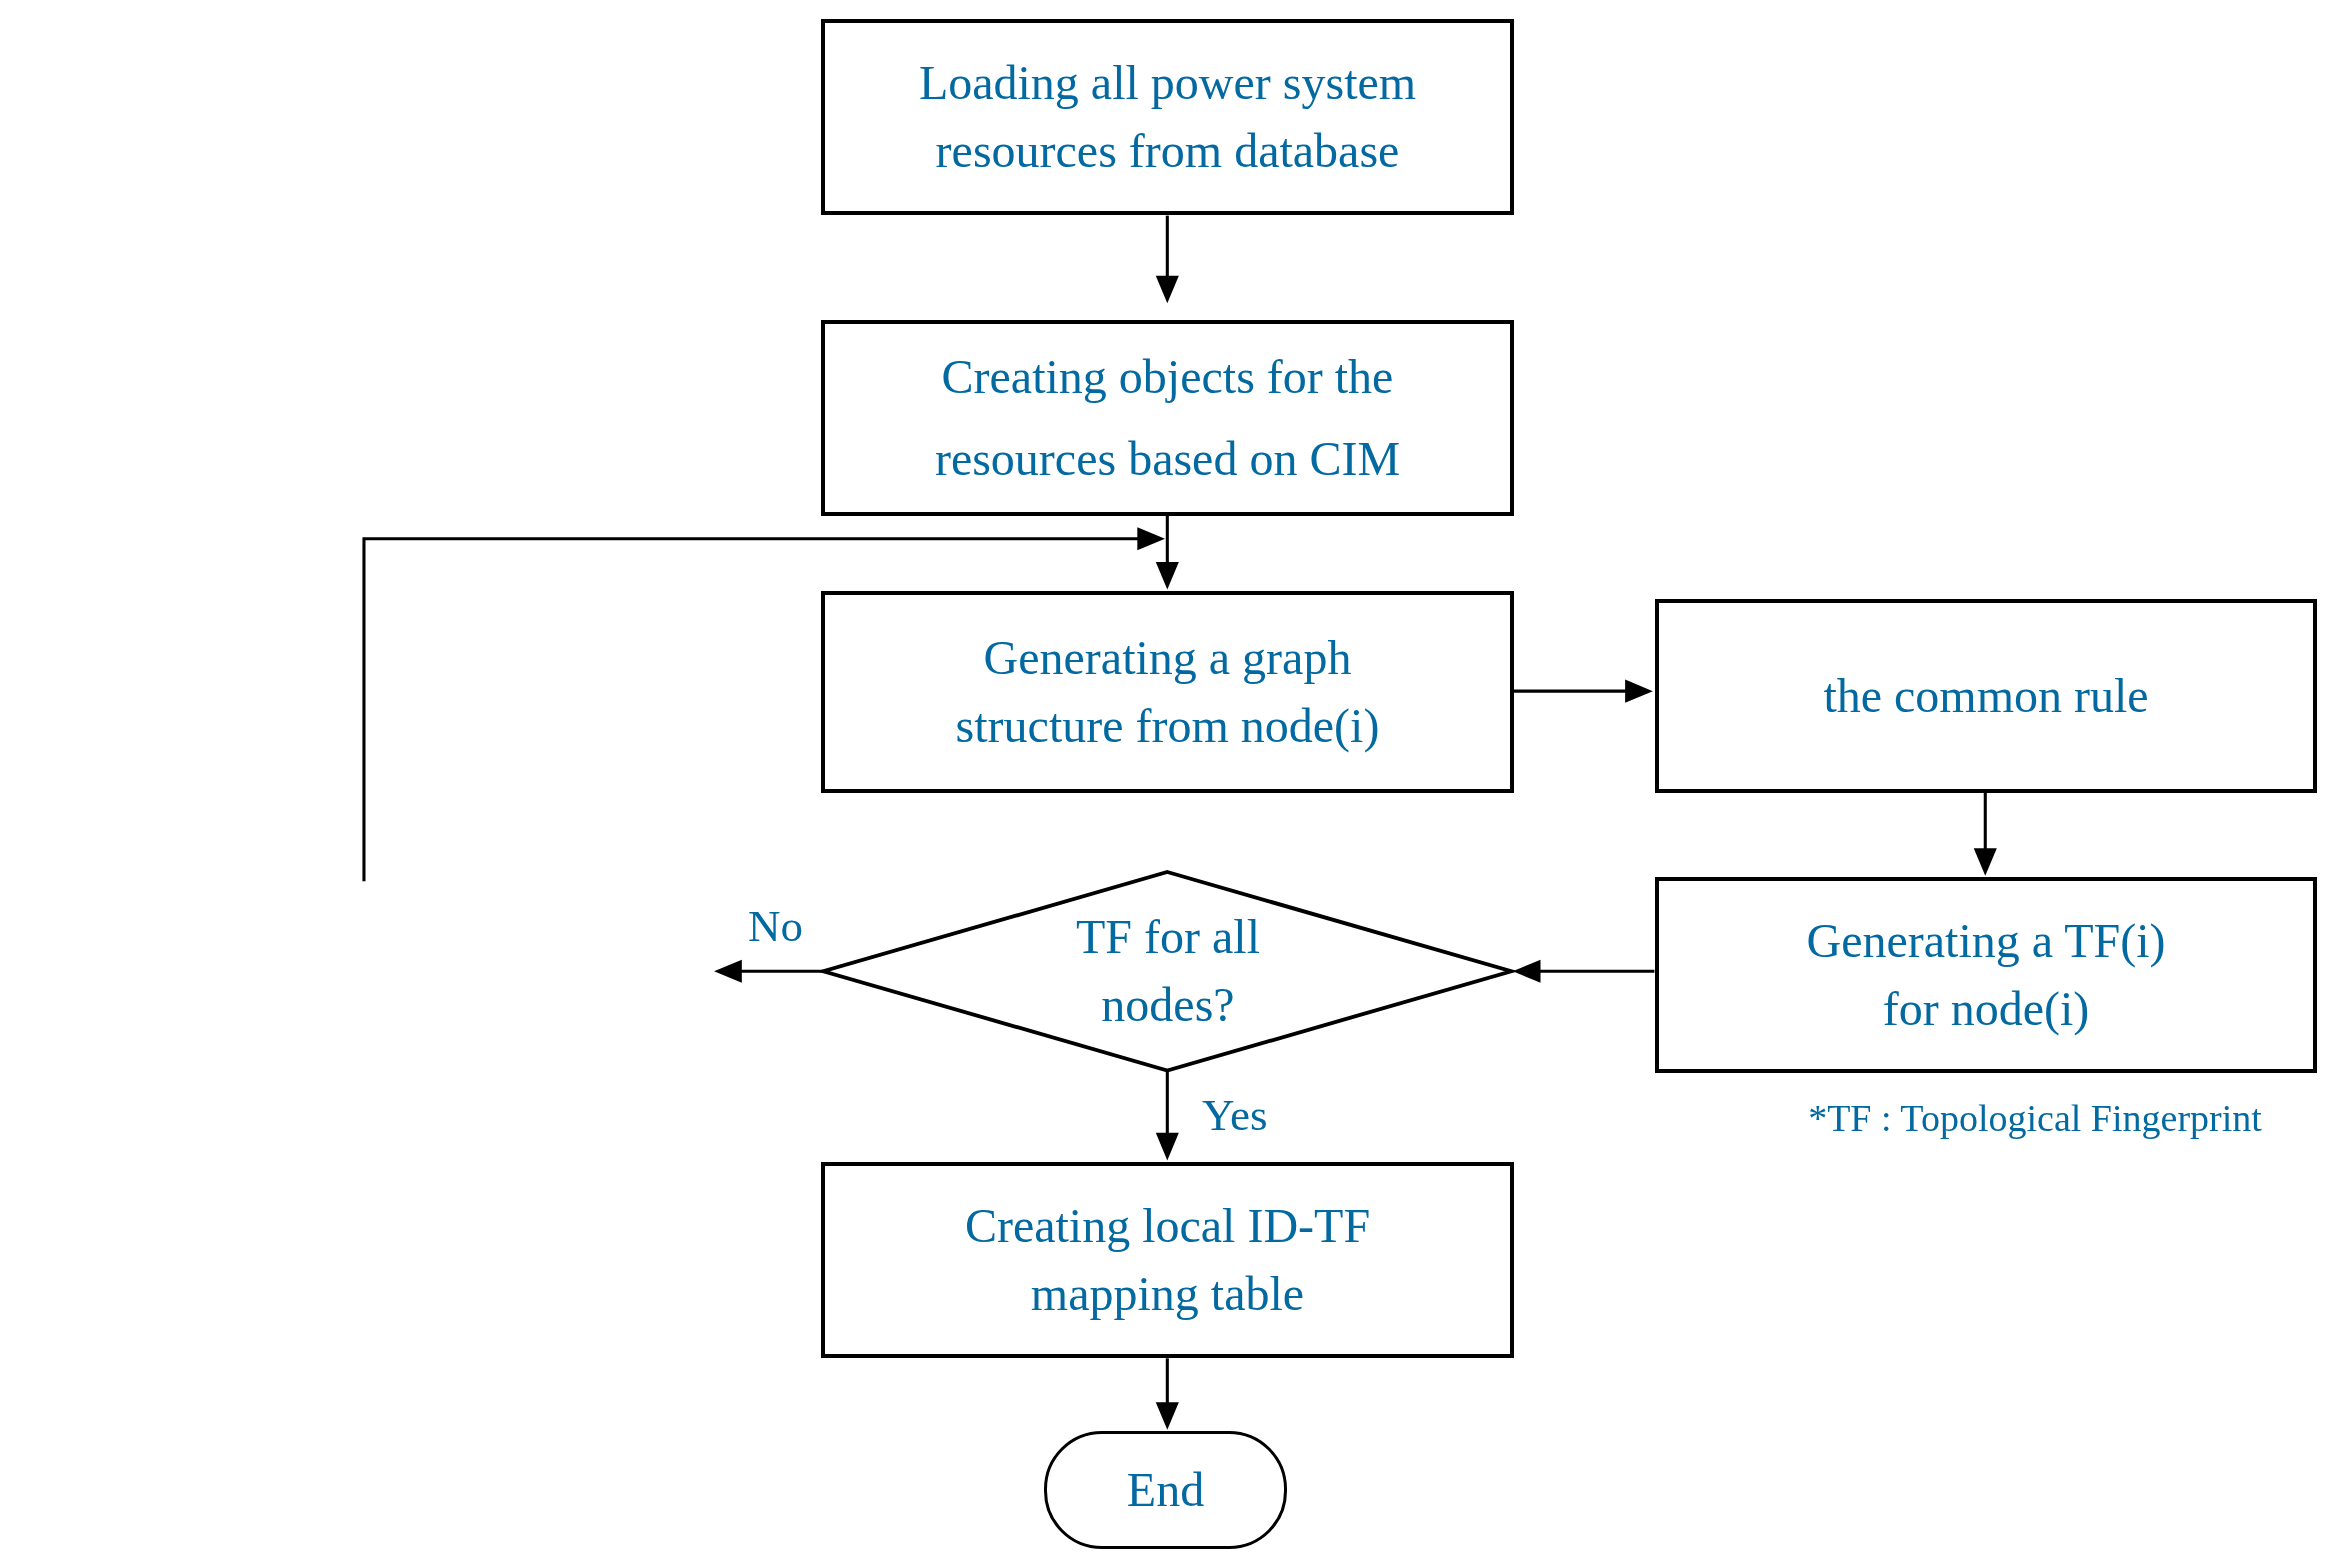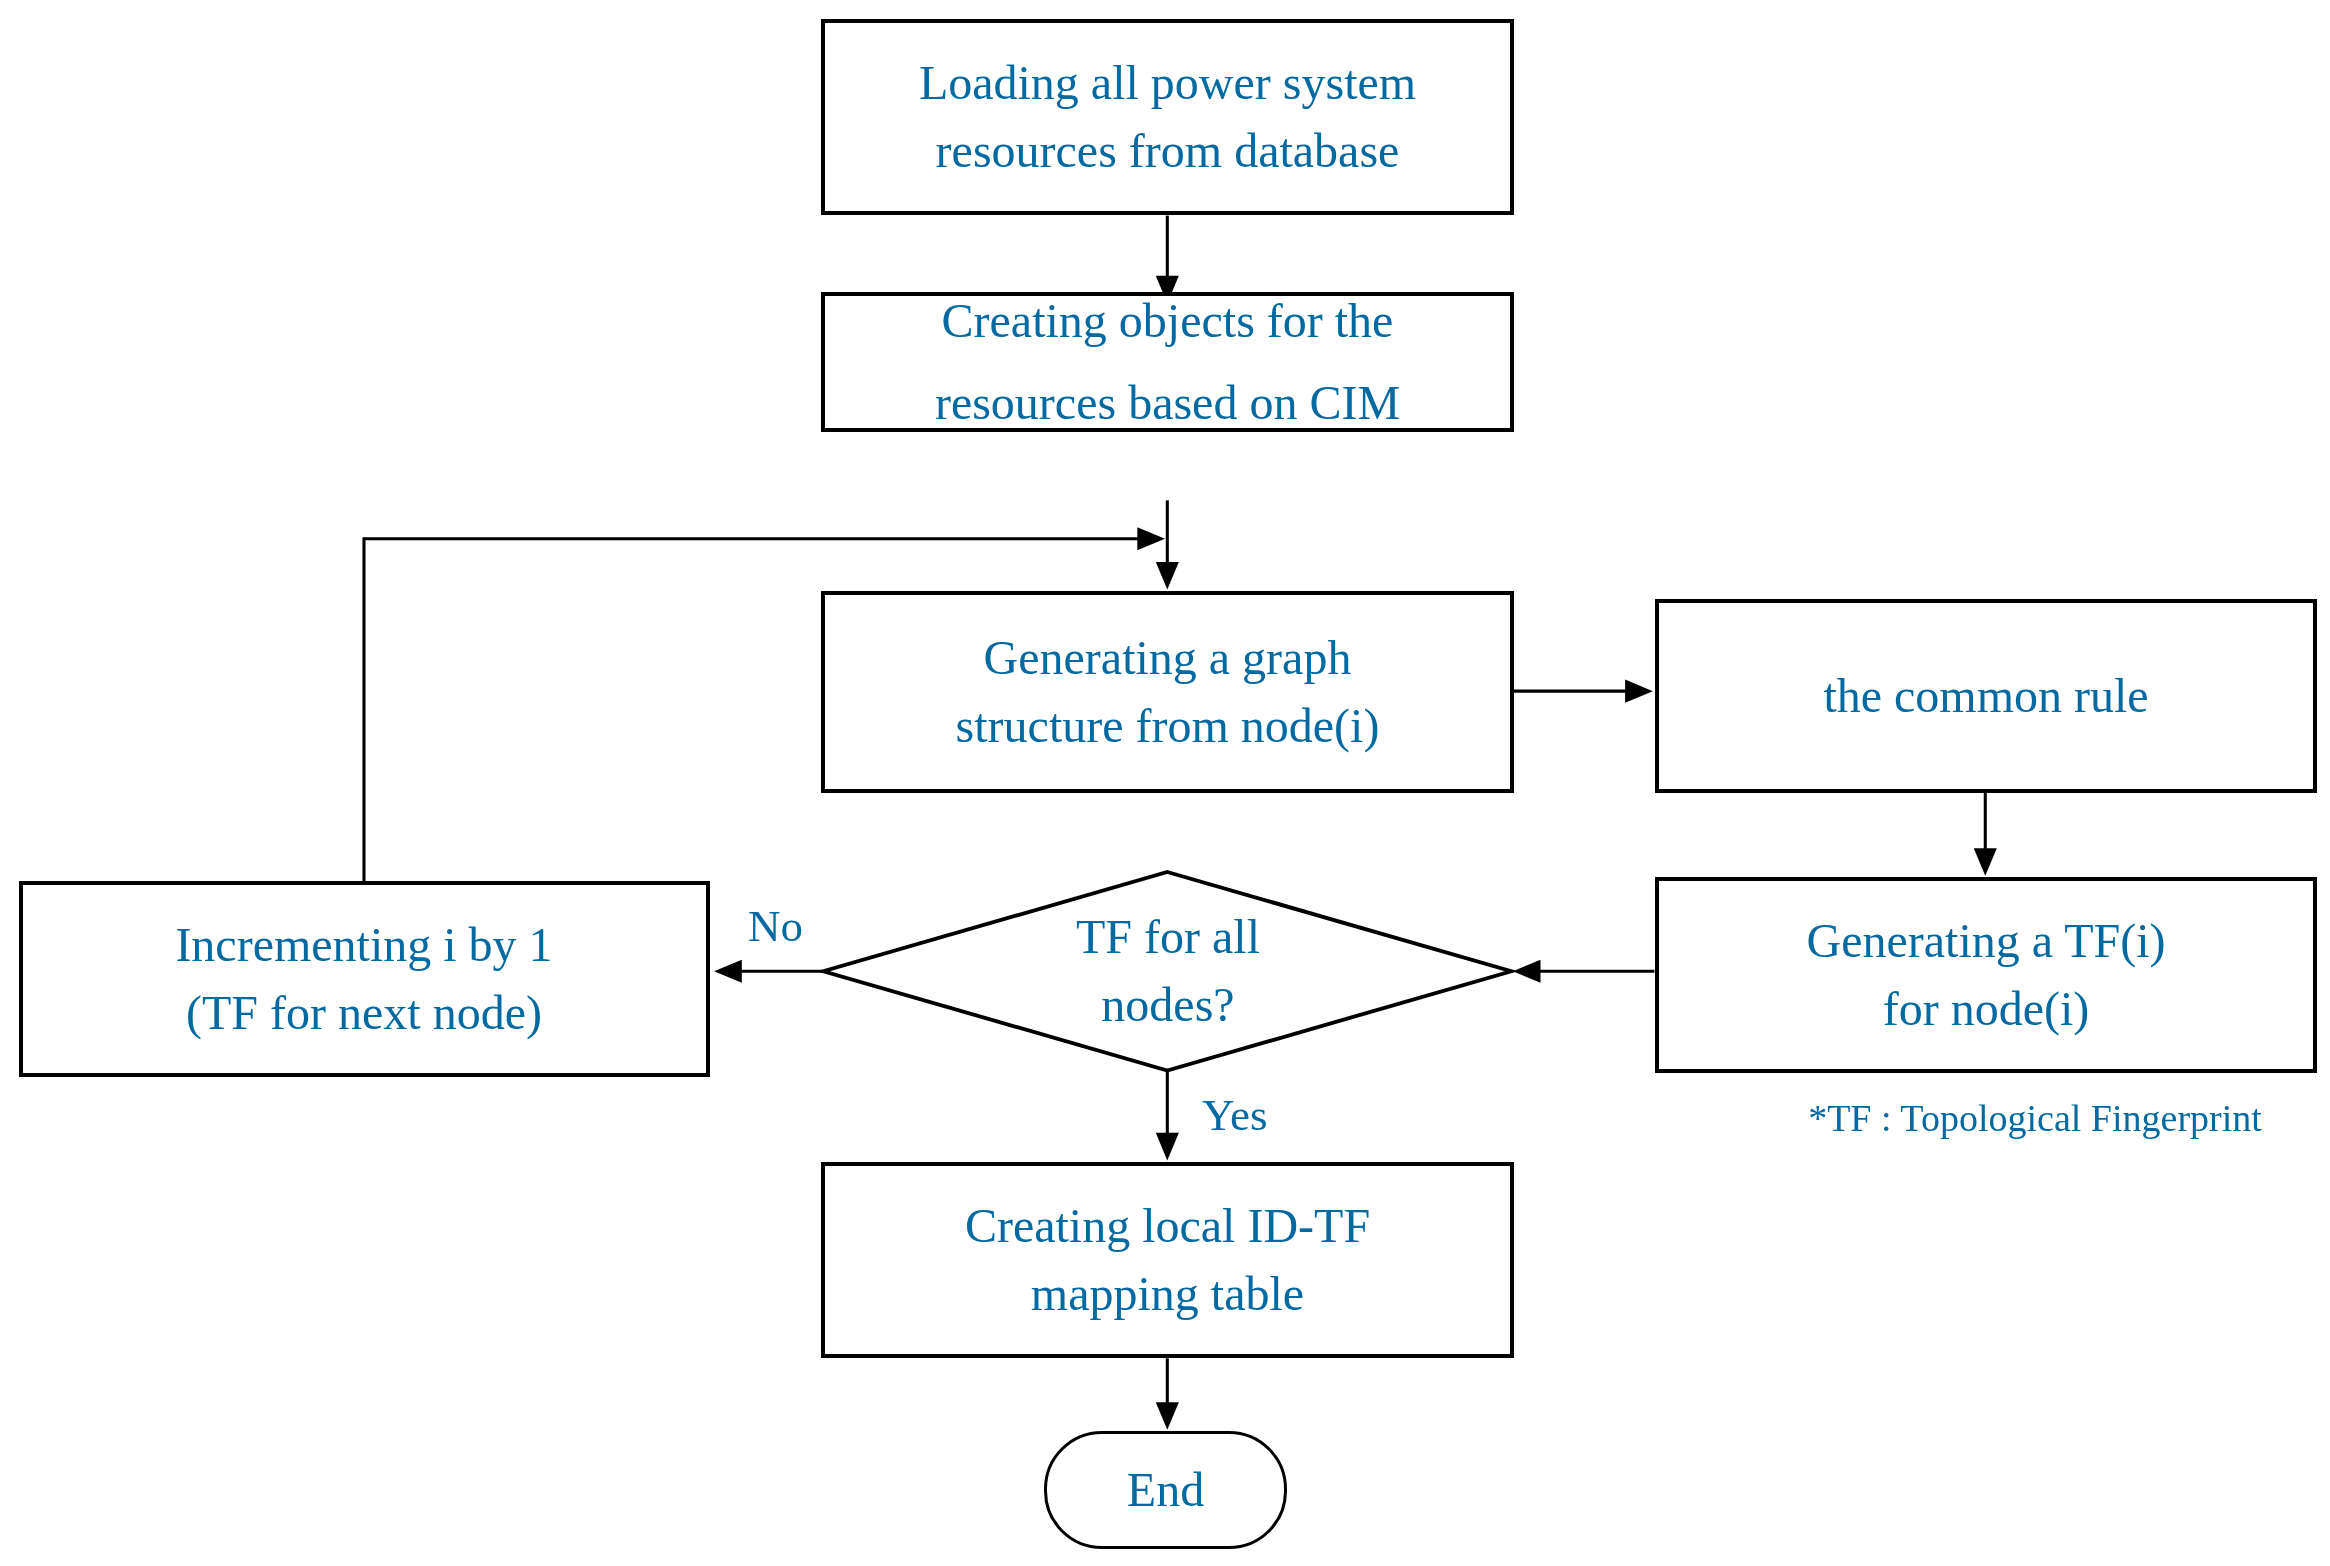--- a/index.html
+++ b/index.html
@@ -99,43 +99,39 @@
     <polygon points="1517,1858 1502,1822 1532,1822" fill="#000"></polygon>
 
     <polygon points="1517,1133 1964,1262 1517,1391 1070,1262" fill="#ffffff" stroke="#000" stroke-width="5"></polygon>
   </svg>
 
   <div class="node" style="left:821px; top:19px; width:693px; height:196px;">
     <span>Loading all power system</span>
     <span>resources from database</span>
   </div>
 
-  <div class="node" style="left:821px; top:292px; width:693px; height:140px;gap:13px;">
+  <div class="node" style="left:821px; top:320px; width:693px; height:196px;gap:13px;">
     <span>Creating objects for the</span>
     <span>resources based on CIM</span>
   </div>
 
   <div class="node" style="left:821px; top:591px; width:693px; height:202px;">
     <span>Generating a graph</span>
     <span>structure from node(i)</span>
   </div>
 
   <div class="node" style="left:1655px; top:599px; width:662px; height:194px;">
     <span>the common rule</span>
   </div>
 
   <div class="node" style="left:1655px; top:877px; width:662px; height:196px;">
     <span>Generating a TF(i)</span>
     <span>for node(i)</span>
   </div>
 
-  <div class="node" style="left:18.5px; top:881px; width:691px; height:196px;">
-    <span>Incrementing i by 1</span>
-    <span>(TF for next node)</span>
-  </div>
 
   <div class="node" style="left:821px; top:1162px; width:693px; height:196px;">
     <span>Creating local ID-TF</span>
     <span>mapping table</span>
   </div>
 
   <div class="diamond-label" style="left:937px; top:885px; width:462px; height:172px;">
     <span>TF for all</span>
     <span>nodes?</span>
   </div>

